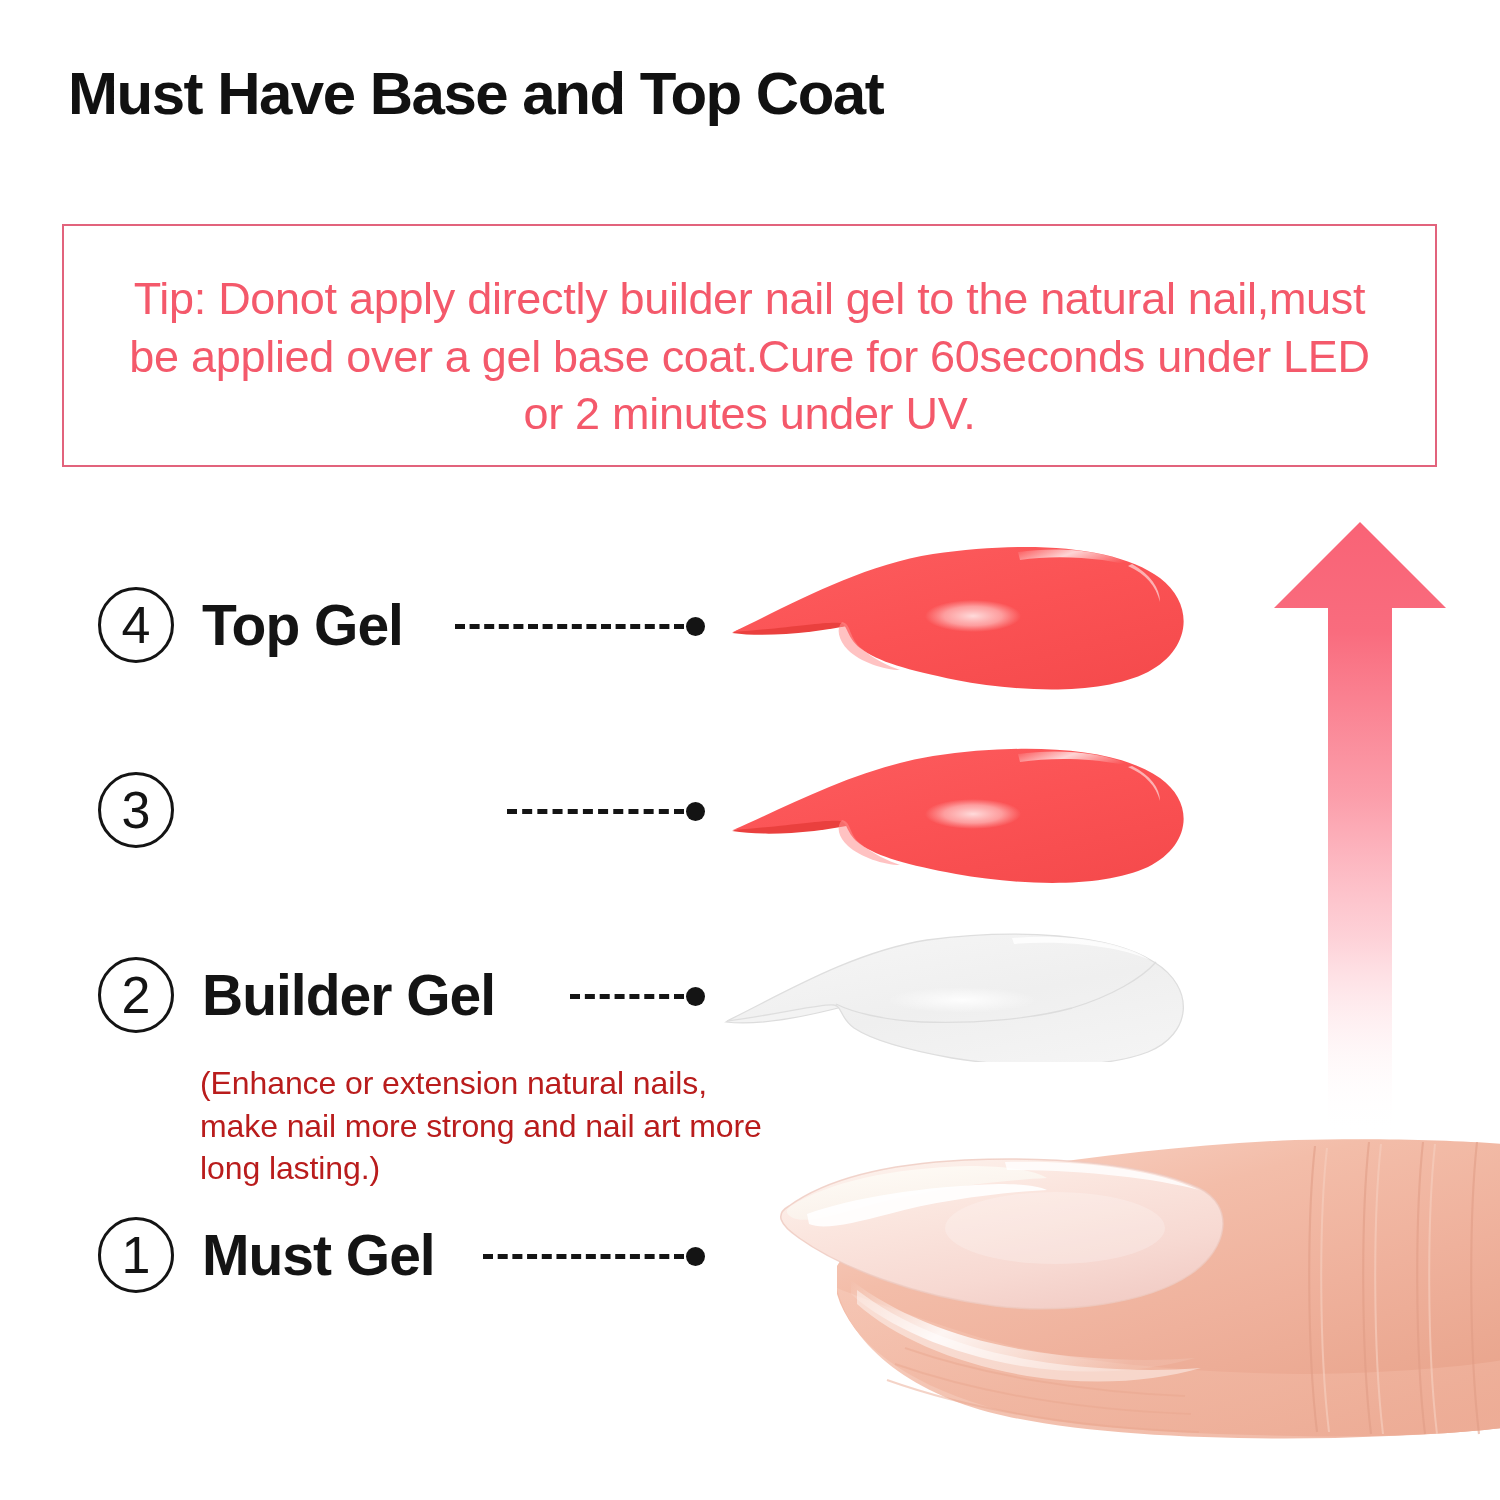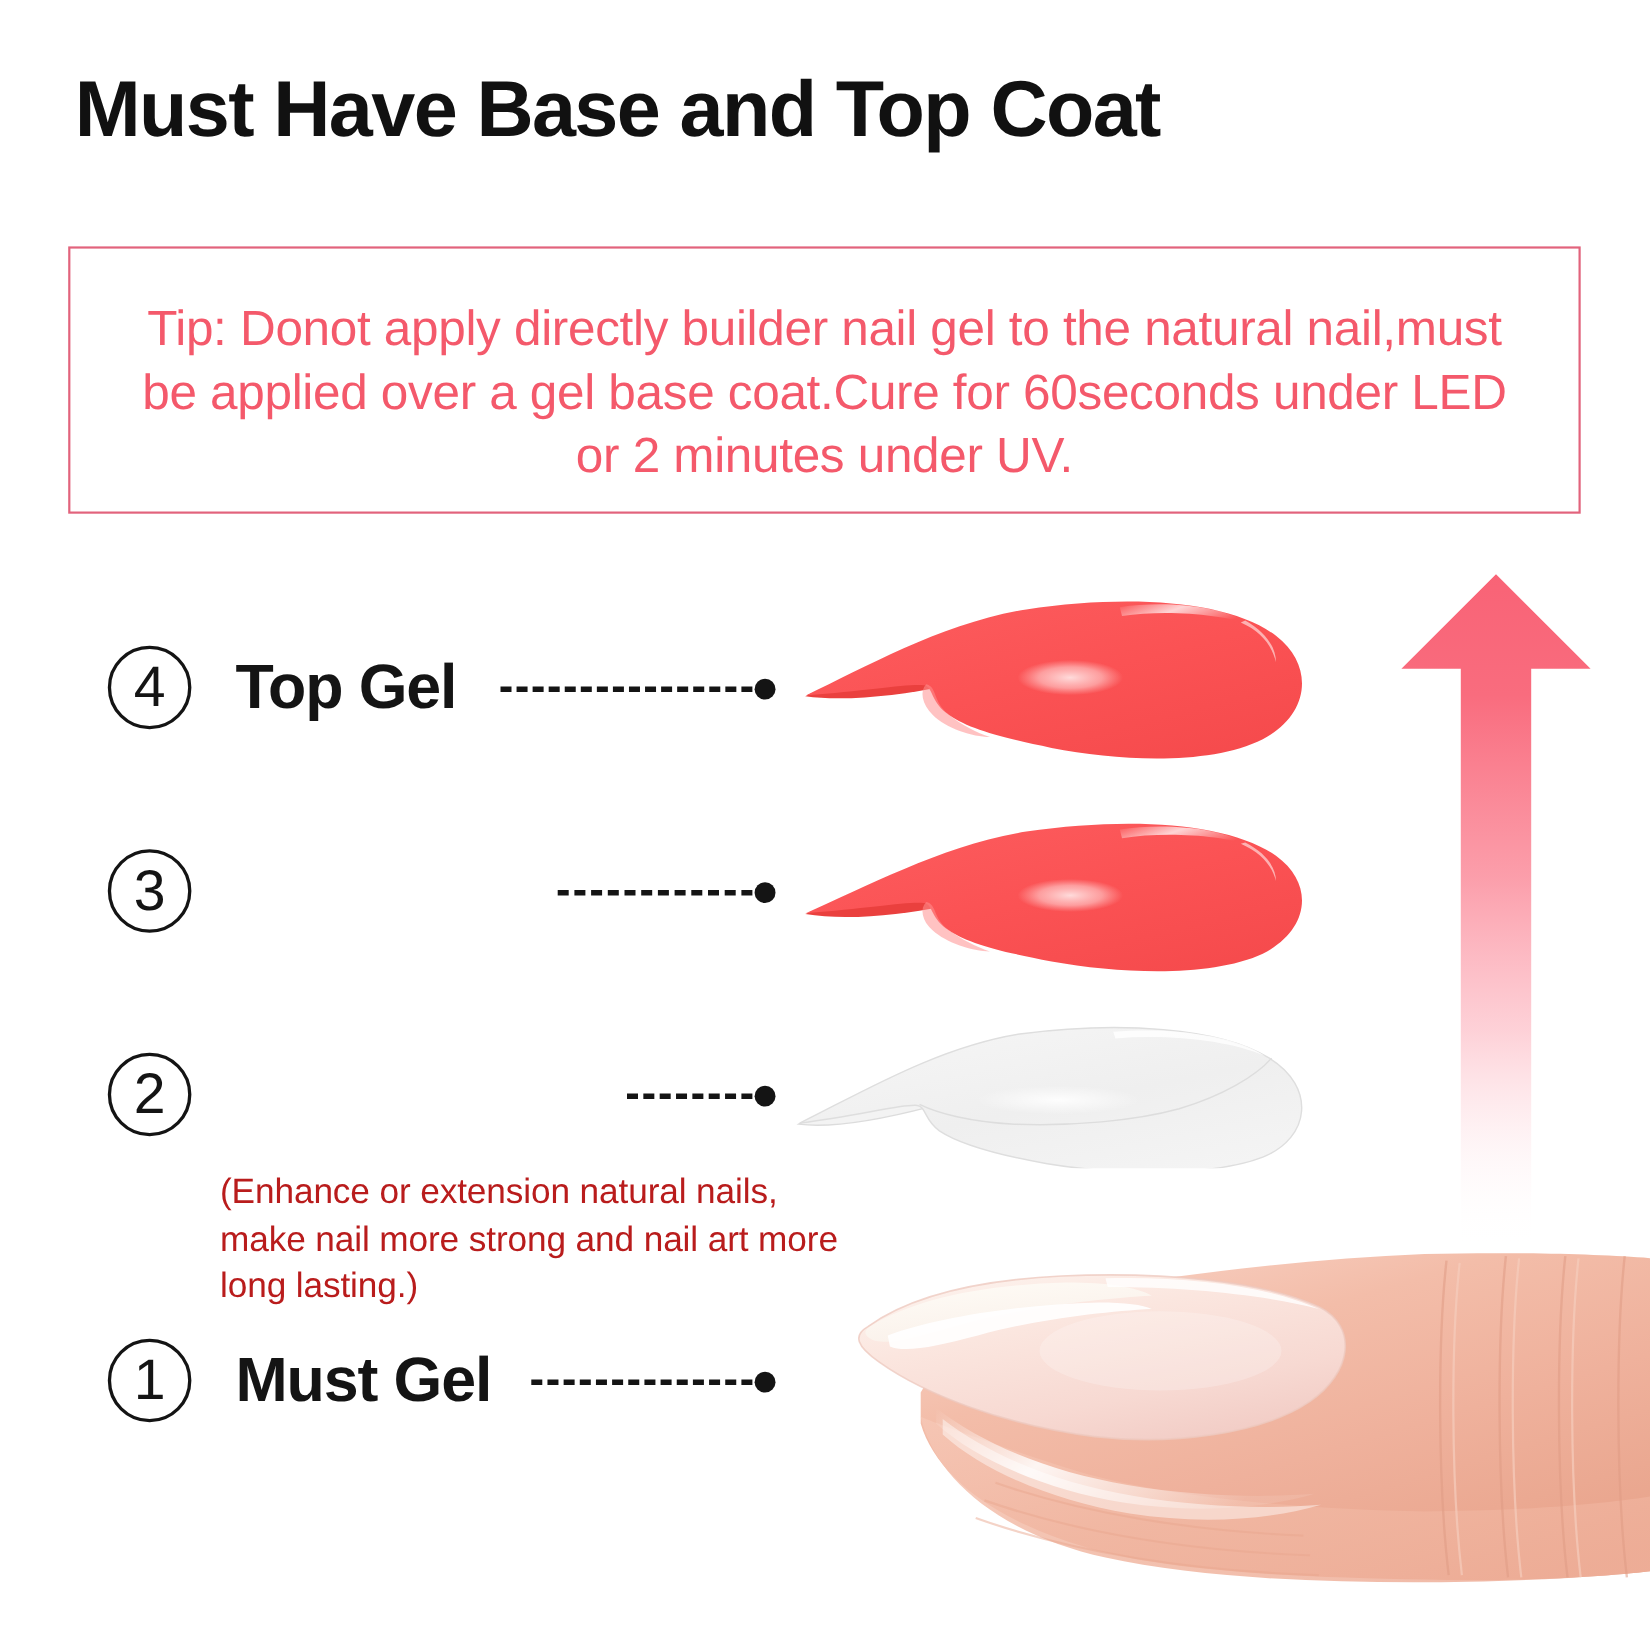--- a/index.html
+++ b/index.html
@@ -9,21 +9,21 @@
     font-family: "Liberation Sans", sans-serif;
     overflow: hidden;
   }
   #page { position: relative; width: 1500px; height: 1500px; background: #fff; }
 
   
   .title {
     position: absolute;
     left: 68px; top: 62px;
     width: 1380px;
-    font-size: 72px;
+    font-size: 60px;
     font-weight: 700;
     letter-spacing: -1.5px;
     color: #111111;
     line-height: 1.08;
     white-space: nowrap;
   }
 
   
   .tip-box {
     position: absolute;
@@ -55,21 +55,21 @@
     border: 3.5px solid #141414;
     border-radius: 50%;
     display: flex; align-items: center; justify-content: center;
     font-size: 52px;
     color: #141414;
     font-weight: 400;
     flex: 0 0 auto;
     line-height: 1;
   }
   .step-label {
-    margin-left: 40px;
+    margin-left: 28px;
     font-size: 57px;
     font-weight: 700;
     color: #141414;
     letter-spacing: -1px;
     white-space: nowrap;
   }
   .leader {
     position: absolute;
     height: 22px;
     display: flex;
@@ -224,20 +224,21 @@
       <path d="M 5 102 C 60 78 130 40 205 28 C 300 14 390 20 432 50 C 468 76 462 118 420 139 C 372 161 290 157 228 146 C 180 137 150 129 132 116 C 118 106 120 94 112 93 C 100 91 60 98 5 102 Z" fill="url(#redBody2)"></path>
       <path d="M 114 92 C 124 94 120 107 134 117 C 146 126 160 133 172 137 C 156 137 132 129 120 118 C 110 109 108 98 114 92 Z" fill="#ff8f8f" opacity="0.55"></path>
       <ellipse cx="245" cy="86" rx="48" ry="15" fill="url(#hl2)"></ellipse>
       <path d="M 290 26 C 330 20 382 24 410 41 C 382 31 330 28 292 34 Z" fill="url(#topshine2)"></path>
       <path d="M 404 38 C 422 47 432 60 432 73 C 428 58 418 47 400 39 Z" fill="#ffffff" opacity="0.55"></path>
     </svg>
   </div>
 
   <div class="step" id="step-2">
     <div class="step-circle">2</div>
+    <div class="step-label">Builder Gel</div>
   </div>
   <div class="leader" id="leader-2">
     <span class="dash"></span>
     <span class="dot"></span>
   </div>
   <div class="step-note" id="note-2">(Enhance or extension natural nails, make nail more strong and nail art more long lasting.)</div>
 
   <div class="swatch" id="swatch-build">
     <svg width="500" height="140" viewBox="0 0 500 140" xmlns="http://www.w3.org/2000/svg">
       <defs>

